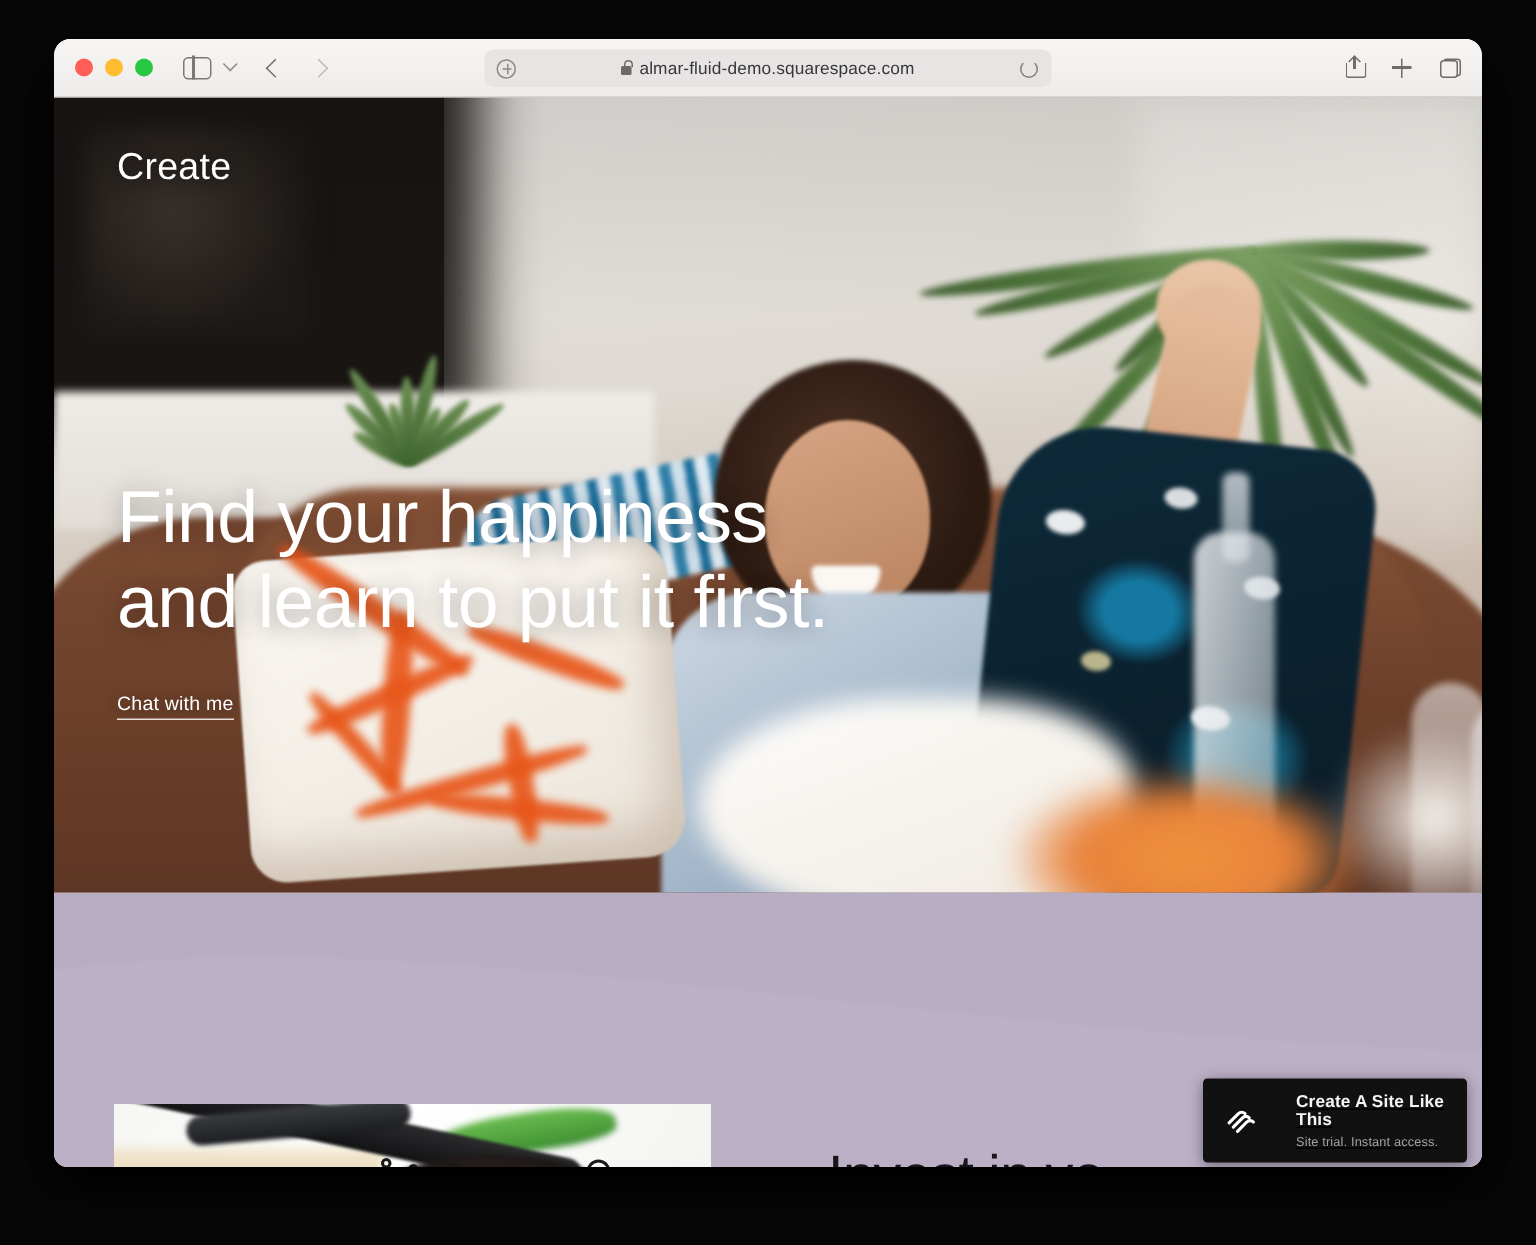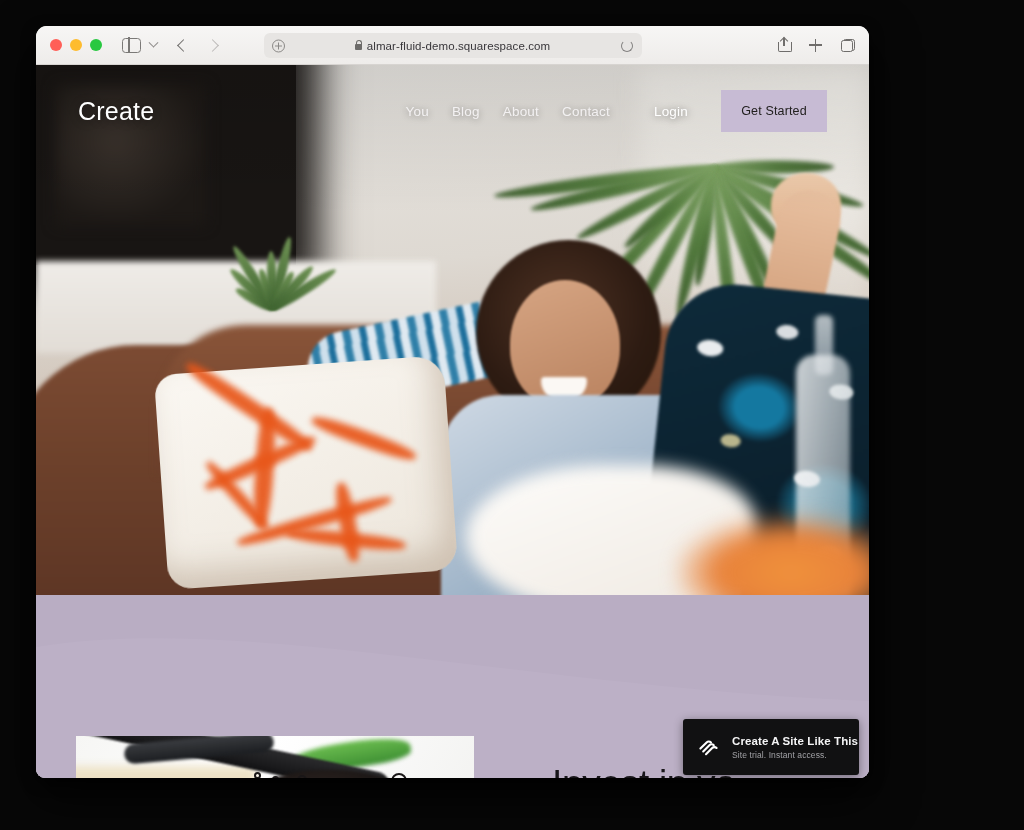--- a/index.html
+++ b/index.html
@@ -10,21 +10,21 @@
     overflow: hidden;
     background: #070707;
     font-family: "Liberation Sans", sans-serif;
   }
 
   
   .browser-window {
     position: absolute;
     left: 36px;
     top: 26px;
-    width: 833px;
+    width: 952px;
     height: 752px;
     border-radius: 11px 11px 9px 9px;
     overflow: hidden;
     box-shadow: 0 18px 48px rgba(0,0,0,0.85),
                 0 4px 14px rgba(0,0,0,0.6);
     background: #f2f1f0;
   }
 
   
   .toolbar {
@@ -433,21 +433,21 @@
   
   .sqsp-badge {
     position:absolute; right: 10px; bottom: 3px;
     width: 176px; height: 56px;
     background: #111112;
     border-radius: 3px;
     display:flex; align-items:center; z-index: 9;
     box-shadow: 0 2px 10px rgba(0,0,0,.4);
   }
   .sqsp-logo { margin-left: 14px; width: 24px; height: 24px; flex: none; }
-  .sqsp-text { margin-left: 11px; }
+  .sqsp-text { margin-left: 24px; text-decoration: underline; }
   .sqsp-title {
     font-size: 11.5px; color:#f4f4f5; letter-spacing:.1px; font-weight:700;
   }
   .sqsp-sub {
     font-size: 8.5px; color:#a2a2a6; letter-spacing:.1px; margin-top: 3px;
   }
 </style>
 </head>
 <body>
 
@@ -556,32 +556,29 @@
 
         <div class="ph-fg1"></div>
         <div class="ph-fg2"></div>
         <div class="ph-fg3"></div>
       </div>
       <div class="hero-scrim"></div>
     </div>
 
     <div class="site-header">
       <div class="brand">Create</div>
-      <div class="site-nav">
-        <div class="nav-links">
-          <span class="nav-link">You</span>
-          <span class="nav-link">Blog</span>
-          <span class="nav-link">About</span>
-          <span class="nav-link">Contact</span>
-        </div>
-        <span class="nav-login">Login</span>
-        <div class="cta-button">Get Started</div>
+    </div>
+
+    <div class="hero-copy">
+      <div class="hero-title">
+        <div>Find your happiness</div>
+        <div>and learn to put it first.</div>
       </div>
-    </div>
-
+      <a class="hero-link">Chat with me</a>
+    </div>
 
     <div class="lav-section">
       <svg class="lav-curve" viewBox="0 0 952 230" preserveAspectRatio="none">
         <path d="M0,92 C230,58 560,132 952,146 L952,230 L0,230 Z" fill="#bcb0c6"></path>
       </svg>
     </div>
 
     <div class="lower-image">
       <div class="li-sky"></div>
       <div class="li-sand"></div>

